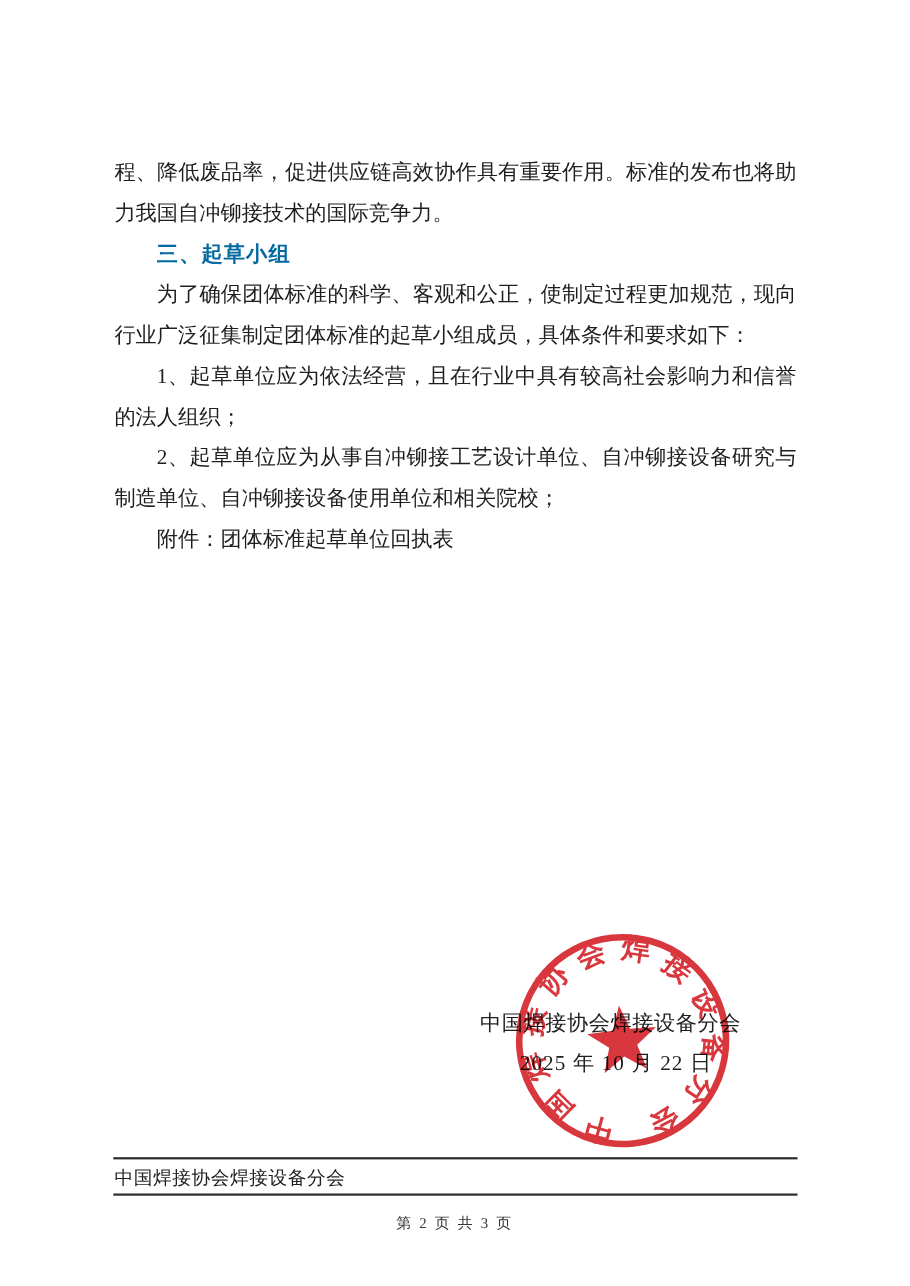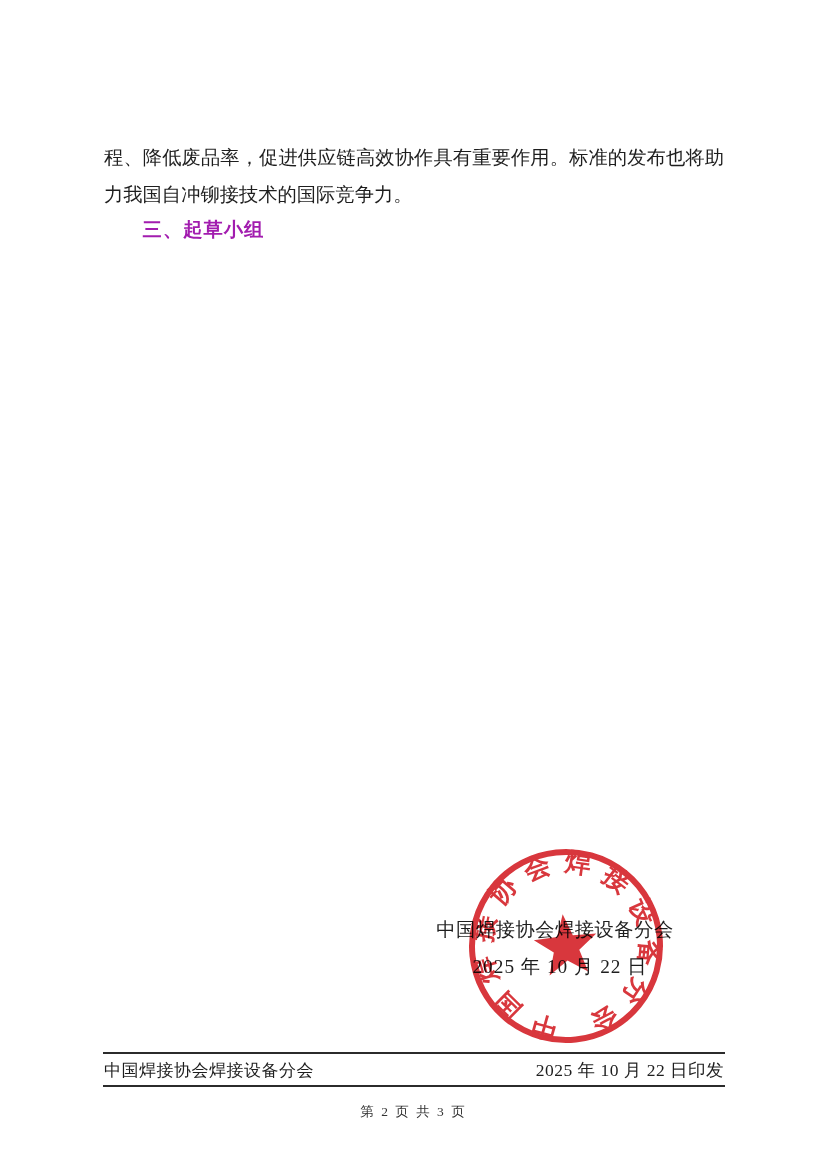--- a/index.html
+++ b/index.html
@@ -8,22 +8,22 @@
     font-family:"Liberation Serif","DejaVu Serif",serif;color:#1e1e1e;
   }
   .body-text{
     position:absolute;left:104px;top:139px;width:620px;
     font-size:19.3px;line-height:37px;text-align:justify;
   }
   .body-text p{margin:0;}
   .para-indent{text-indent:2em;}
   .section-heading{
     font-weight:700;text-indent:2em;
-    font-family:Liberation Mono, monospace;
-    color:#a21caf;letter-spacing:1px;
+    font-family:Liberation Serif, serif;
+    color:#0369a1;letter-spacing:1px;
   }
   .attachment-line{margin-top:37px;text-indent:2em;}
   .signature-org{
     position:absolute;left:425px;top:916px;width:260px;text-align:center;
     font-size:19.3px;letter-spacing:0.5px;
   }
   .signature-date{
     position:absolute;left:440px;top:953px;width:240px;text-align:center;
     font-size:19.3px;letter-spacing:1px;
   }
@@ -46,38 +46,41 @@
   }
 </style>
 </head>
 <body>
 
 <div class="page">
 
   <div class="body-text">
     <p>程、降低废品率，促进供应链高效协作具有重要作用。标准的发布也将助力我国自冲铆接技术的国际竞争力。</p>
     <p class="section-heading">三、起草小组</p>
+    <p class="para-indent">为了确保团体标准的科学、客观和公正，使制定过程更加规范，现向行业广泛征集制定团体标准的起草小组成员，具体条件和要求如下：</p>
+    <p class="para-indent">1、起草单位应为依法经营，且在行业中具有较高社会影响力和信誉的法人组织；</p>
+    <p class="para-indent">2、起草单位应为从事自冲铆接工艺设计单位、自冲铆接设备研究与制造单位、自冲铆接设备使用单位和相关院校；</p>
+    <p class="attachment-line">附件：团体标准起草单位回执表</p>
   </div>
 
   <div class="signature-org">中国焊接协会焊接设备分会</div>
   <div class="signature-date">2025 年 10 月 22 日</div>
 
   <svg class="seal" viewBox="0 0 200 200">
     <circle cx="100" cy="100" r="94" fill="none" stroke="#d5262c" stroke-width="6"></circle>
     <polygon fill="#d5262c" points="100,68 107.9,90.1 131.4,90.8 112.8,105.2 119.4,127.7 100,114.5 80.6,127.7 87.2,105.2 68.6,90.8 92.1,90.1"></polygon>
     <defs>
       <path id="sealArc" d="M 88,174 A 75 75 0 1 1 112,174" fill="none"></path>
     </defs>
     <text fill="#d5262c" font-size="26" font-weight="bold" font-family="Liberation Serif, DejaVu Serif, serif">
       <textPath href="#sealArc" startOffset="50%" text-anchor="middle" textLength="440">中国焊接协会焊接设备分会</textPath>
     </text>
   </svg>
 
   <div class="footer-rule rule-top"></div>
   <div class="footer-row">
     <span class="footer-org">中国焊接协会焊接设备分会</span>
-    <span class="footer-issue">2025 年 10 月 22 日印发</span>
   </div>
   <div class="footer-rule rule-bottom"></div>
 
   <div class="page-number">第 2 页 共 3 页</div>
 
 </div>
 
 </body></html>

